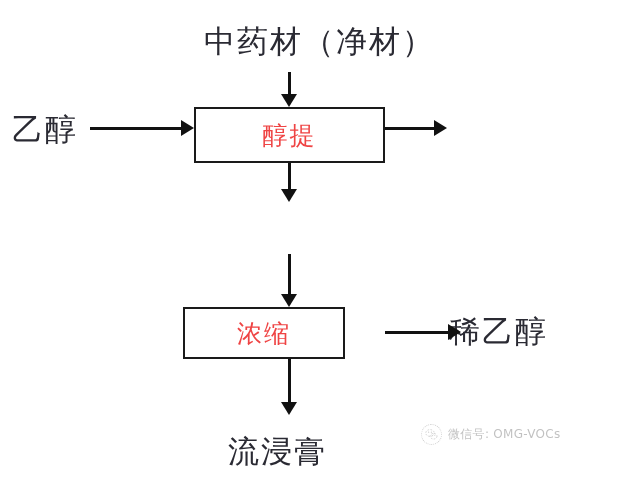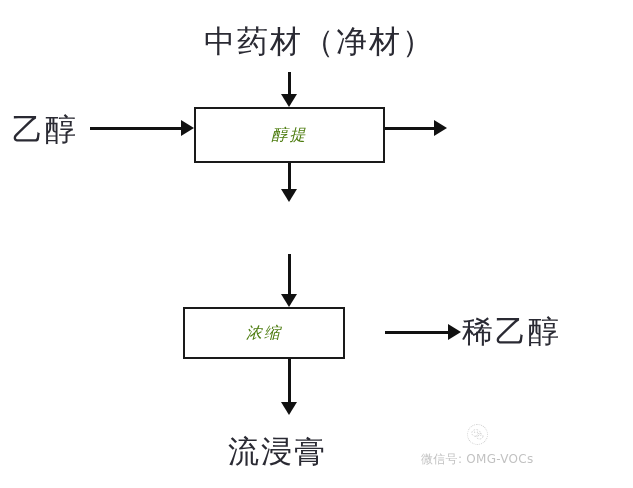--- a/index.html
+++ b/index.html
@@ -24,45 +24,44 @@
   .proc-box {
     position: absolute;
     box-sizing: border-box;
     border: 2px solid #1a1a1a;
     background: #ffffff;
     display: flex;
     align-items: center;
     justify-content: center;
   }
   .proc-box .box-label {
-    font-size: 16px;
-    color: #4d7c0f;
+    font-size: 25px;
+    color: #ef4444;
     letter-spacing: 2px;
     line-height: 1;
     white-space: nowrap;
-    font-style: italic;
   }
 
   #box-alcohol-extraction { left: 194px; top: 107px; width: 191px; height: 56px; }
   #box-alcohol-extract    { left: 194px; top: 202px; width: 191px; height: 52px; }
   #box-concentration      { left: 183px; top: 307px; width: 162px; height: 52px; }
 
   
   .flow-label {
     position: absolute;
     font-size: 31px;
     color: #2a2a33;
     letter-spacing: 2px;
     line-height: 1;
     white-space: nowrap;
   }
   #label-raw-material { left: 204px; top: 26px; }
   #label-ethanol      { left: 12px;  top: 114px; }
   #label-residue      { left: 459px; top: 114px; }
-  #label-dilute-eth   { left: 462px; top: 316px; }
+  #label-dilute-eth   { left: 449px; top: 316px; }
   #label-fluid-extract{ left: 228px; top: 436px; text-align: center; }
 
   
   .conn-line {
     position: absolute;
     background: #111111;
   }
   .conn-line.vertical   { width: 3px; }
   .conn-line.horizontal { height: 3px; }
 
@@ -112,21 +111,20 @@
 
   
   #watermark {
     position: absolute;
     left: 421px;
     top: 424px;
     display: flex;
     align-items: center;
     gap: 6px;
     opacity: 0.42;
-    flex-direction: column;
   }
   #watermark .wm-icon {
     width: 19px;
     height: 19px;
     border-radius: 50%;
     border: 1px dotted #8a8a8a;
     display: flex;
     align-items: center;
     justify-content: center;
   }

